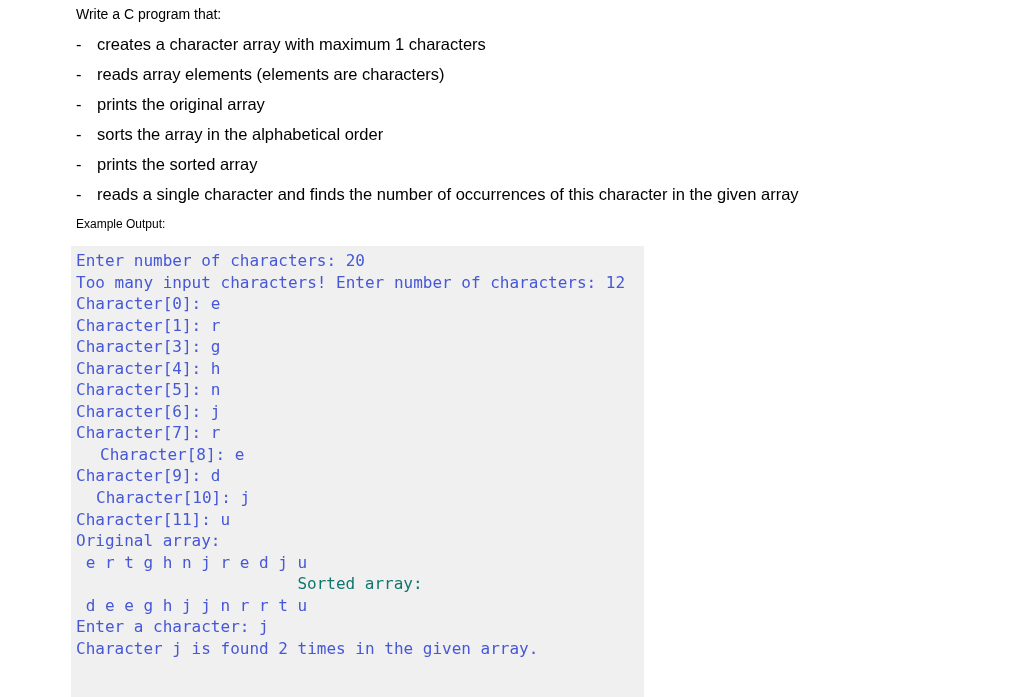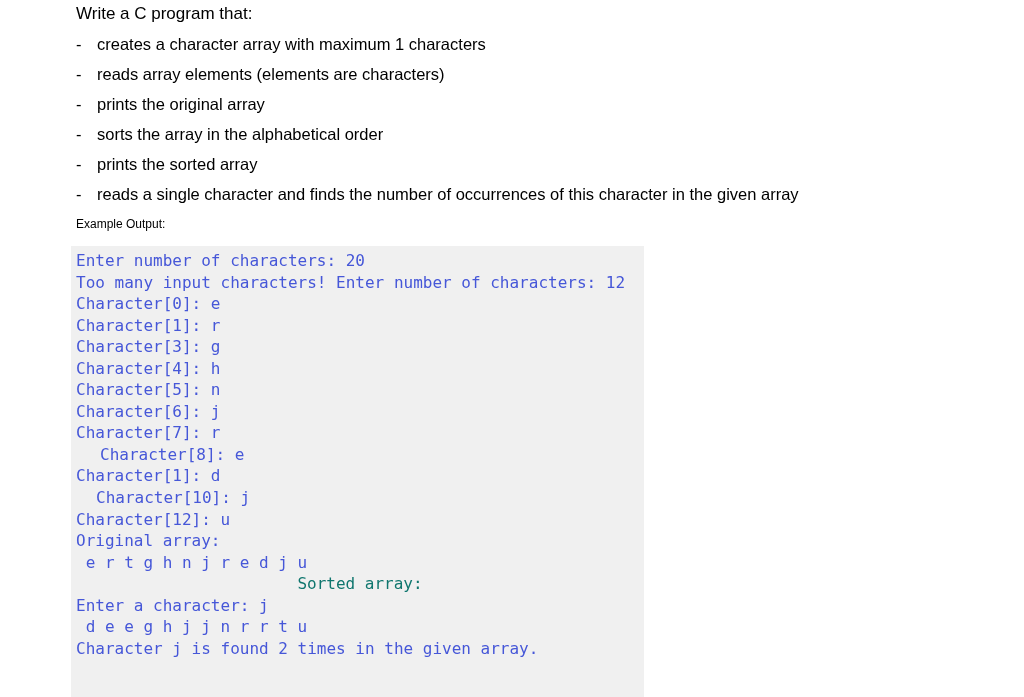--- a/index.html
+++ b/index.html
@@ -28,21 +28,21 @@
 
   
   .prose {
     position: absolute;
     left: 76px;
     top: 4px;
     width: 900px;
   }
 
   .intro-line {
-    font-size: 17px;
+    font-size: 14px;
     line-height: 20px;
     color: #000000;
     margin-bottom: 10px;
     white-space: nowrap;
   }
 
   .req-list {
     list-style: none;
     margin: 0;
     padding: 0;
@@ -142,24 +142,24 @@
     <div class="console-line" style="color: rgb(70, 87, 216);">Enter number of characters: 20</div>
     <div class="console-line" style="color: rgb(70, 87, 216);">Too many input characters! Enter number of characters: 12</div>
     <div class="console-line" style="color: rgb(70, 87, 216);">Character[0]: e</div>
     <div class="console-line" style="color: rgb(70, 87, 216);">Character[1]: r</div>
     <div class="console-line" style="color: rgb(70, 87, 216);">Character[3]: g</div>
     <div class="console-line" style="color: rgb(70, 87, 216);">Character[4]: h</div>
     <div class="console-line" style="color: rgb(70, 87, 216);">Character[5]: n</div>
     <div class="console-line" style="color: rgb(70, 87, 216);">Character[6]: j</div>
     <div class="console-line" style="color: rgb(70, 87, 216);">Character[7]: r</div>
     <div class="console-line" style="color: rgb(70, 87, 216); margin-left: 24px;">Character[8]: e</div>
-    <div class="console-line" style="color: rgb(70, 87, 216);">Character[1]: d</div>
+    <div class="console-line" style="color: rgb(70, 87, 216);">Character[9]: d</div>
     <div class="console-line" style="color: rgb(70, 87, 216); margin-left: 20px;">Character[10]: j</div>
-    <div class="console-line" style="color: rgb(70, 87, 216);">Character[12]: u</div>
+    <div class="console-line" style="color: rgb(70, 87, 216);">Character[11]: u</div>
     <div class="console-line" style="color: rgb(70, 87, 216);">Original array:</div>
     <div class="console-line" style="color: rgb(70, 87, 216);"> e r t g h n j r e d j u</div>
     <div class="console-line" style="color: #0f766e; text-align: center;">Sorted array:</div>
+    <div class="console-line" style="color: rgb(70, 87, 216);"> d e e g h j j n r r t u</div>
     <div class="console-line" style="color: rgb(70, 87, 216);">Enter a character: j</div>
-    <div class="console-line" style="color: rgb(70, 87, 216);"> d e e g h j j n r r t u</div>
     <div class="console-line" style="color: rgb(70, 87, 216);">Character j is found 2 times in the given array.</div>
   </div>
 
 </div>
 
 </body></html>

